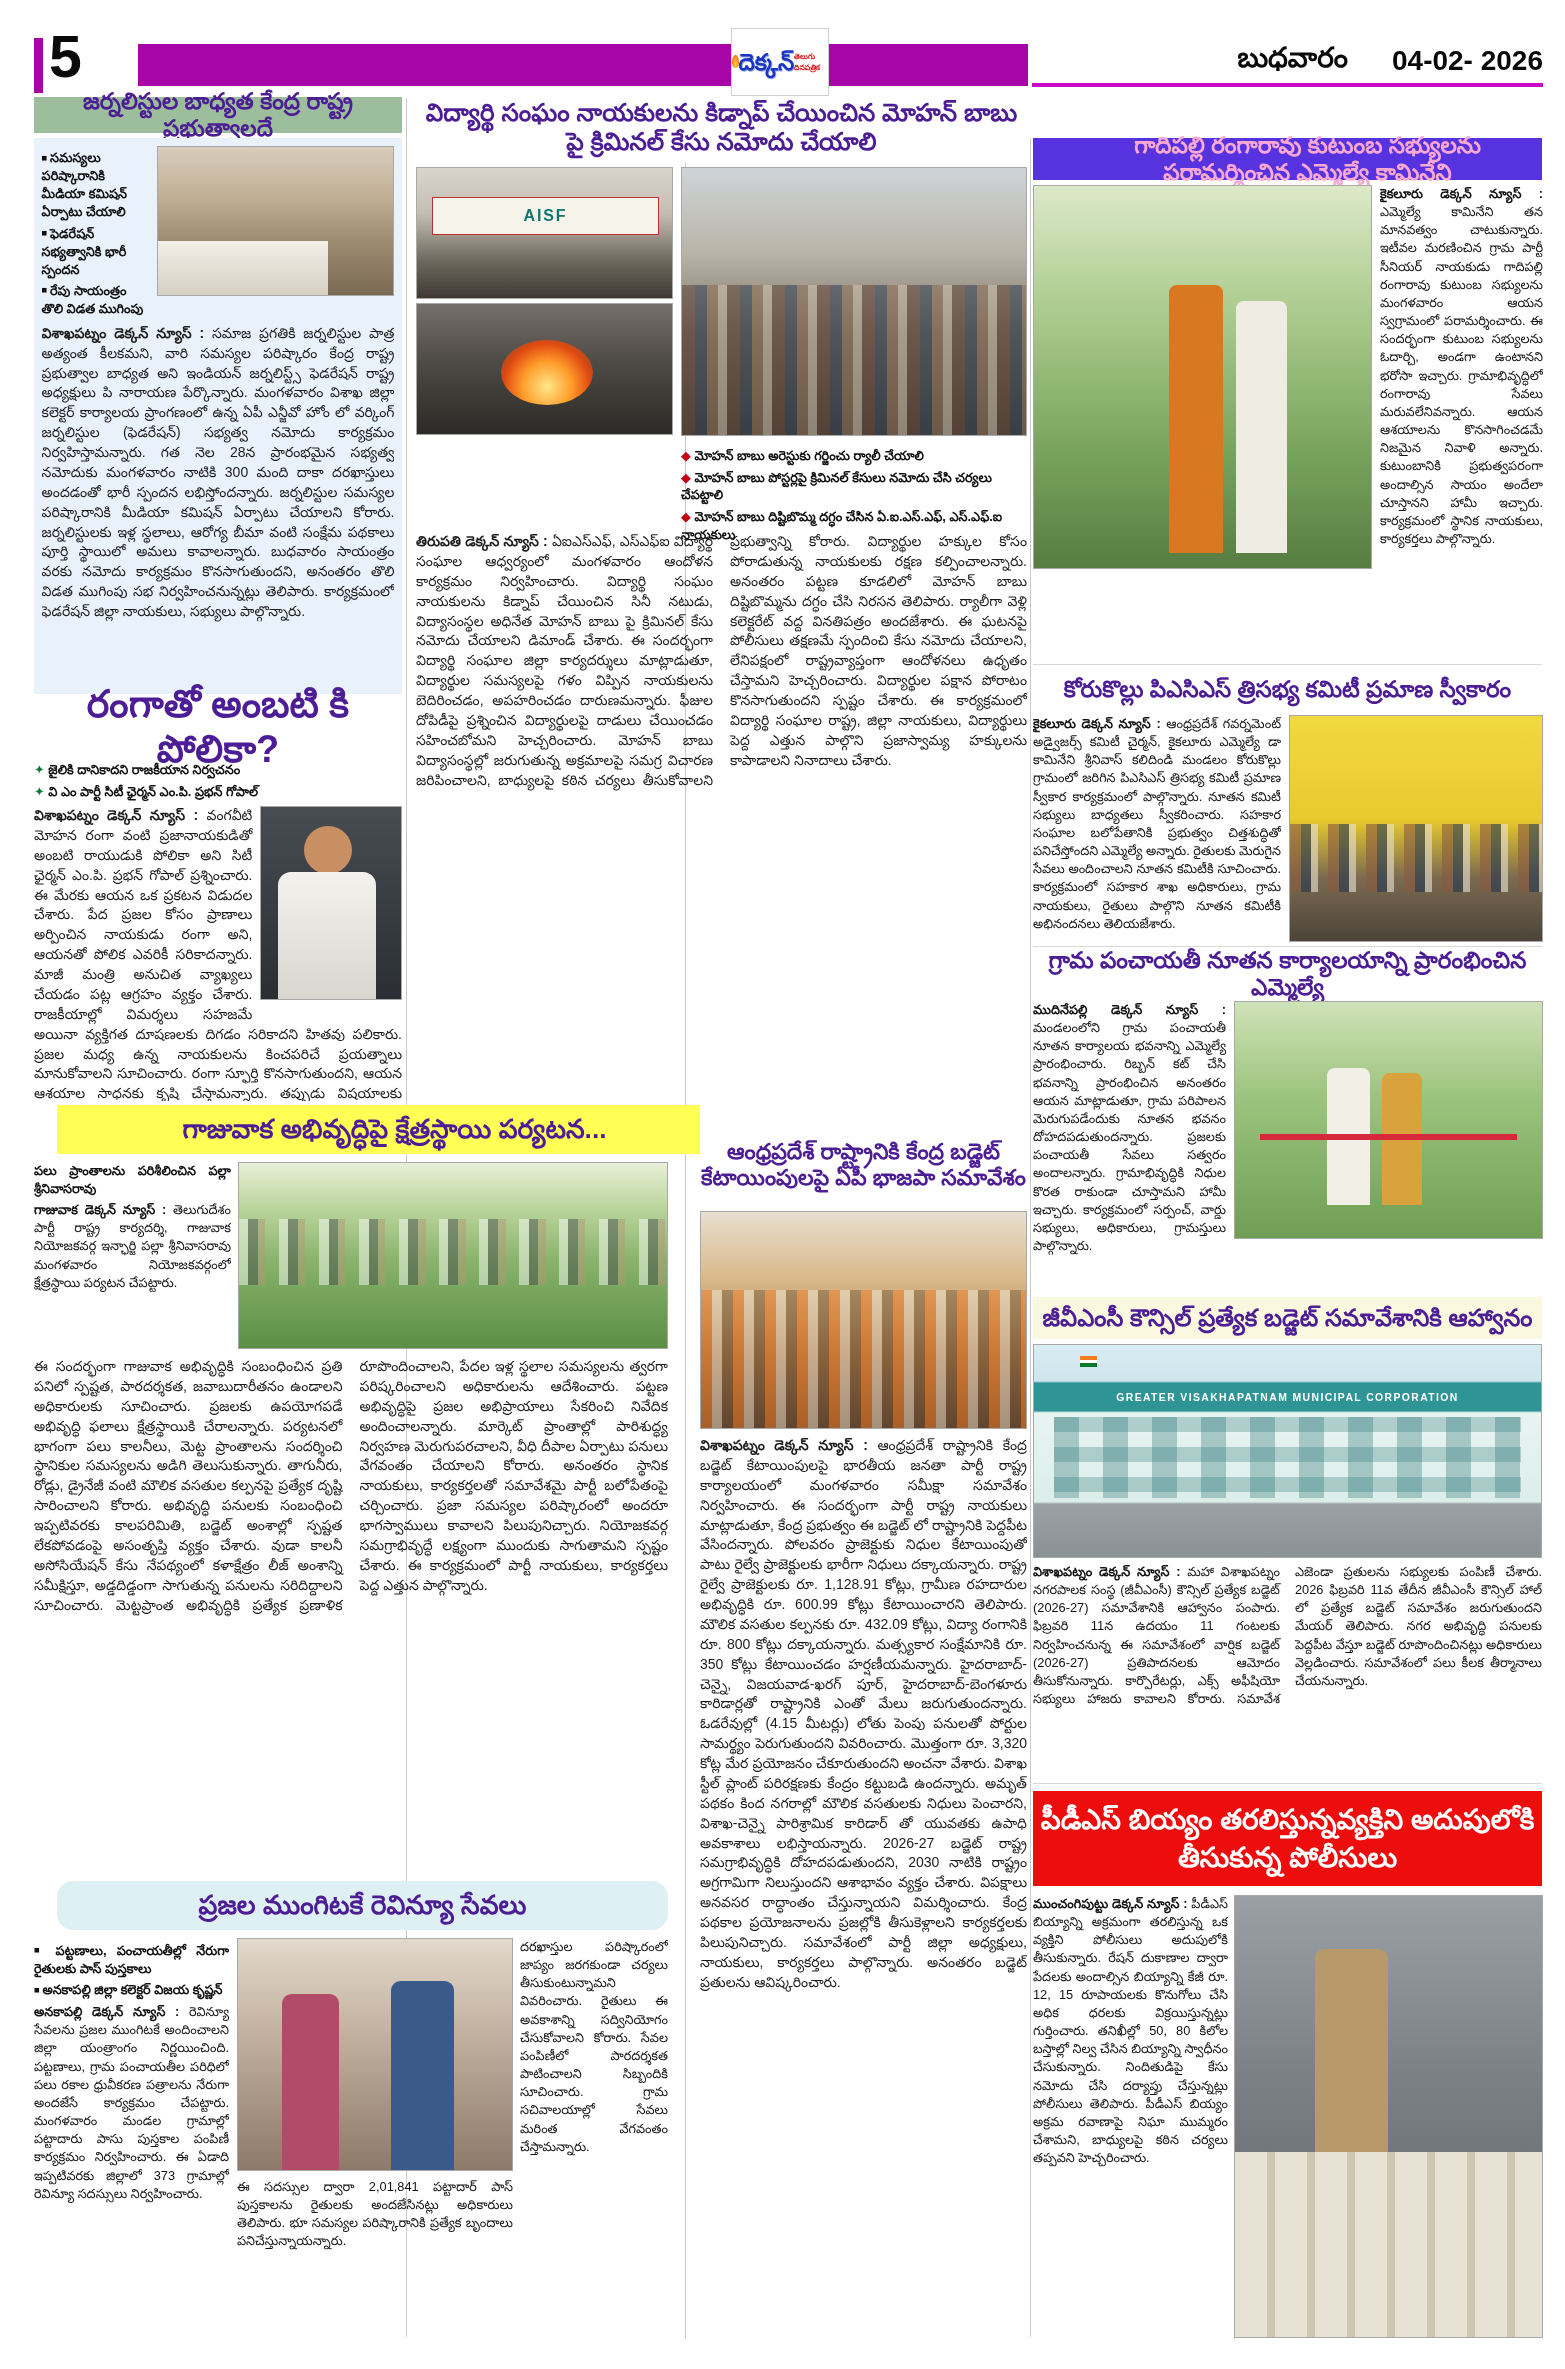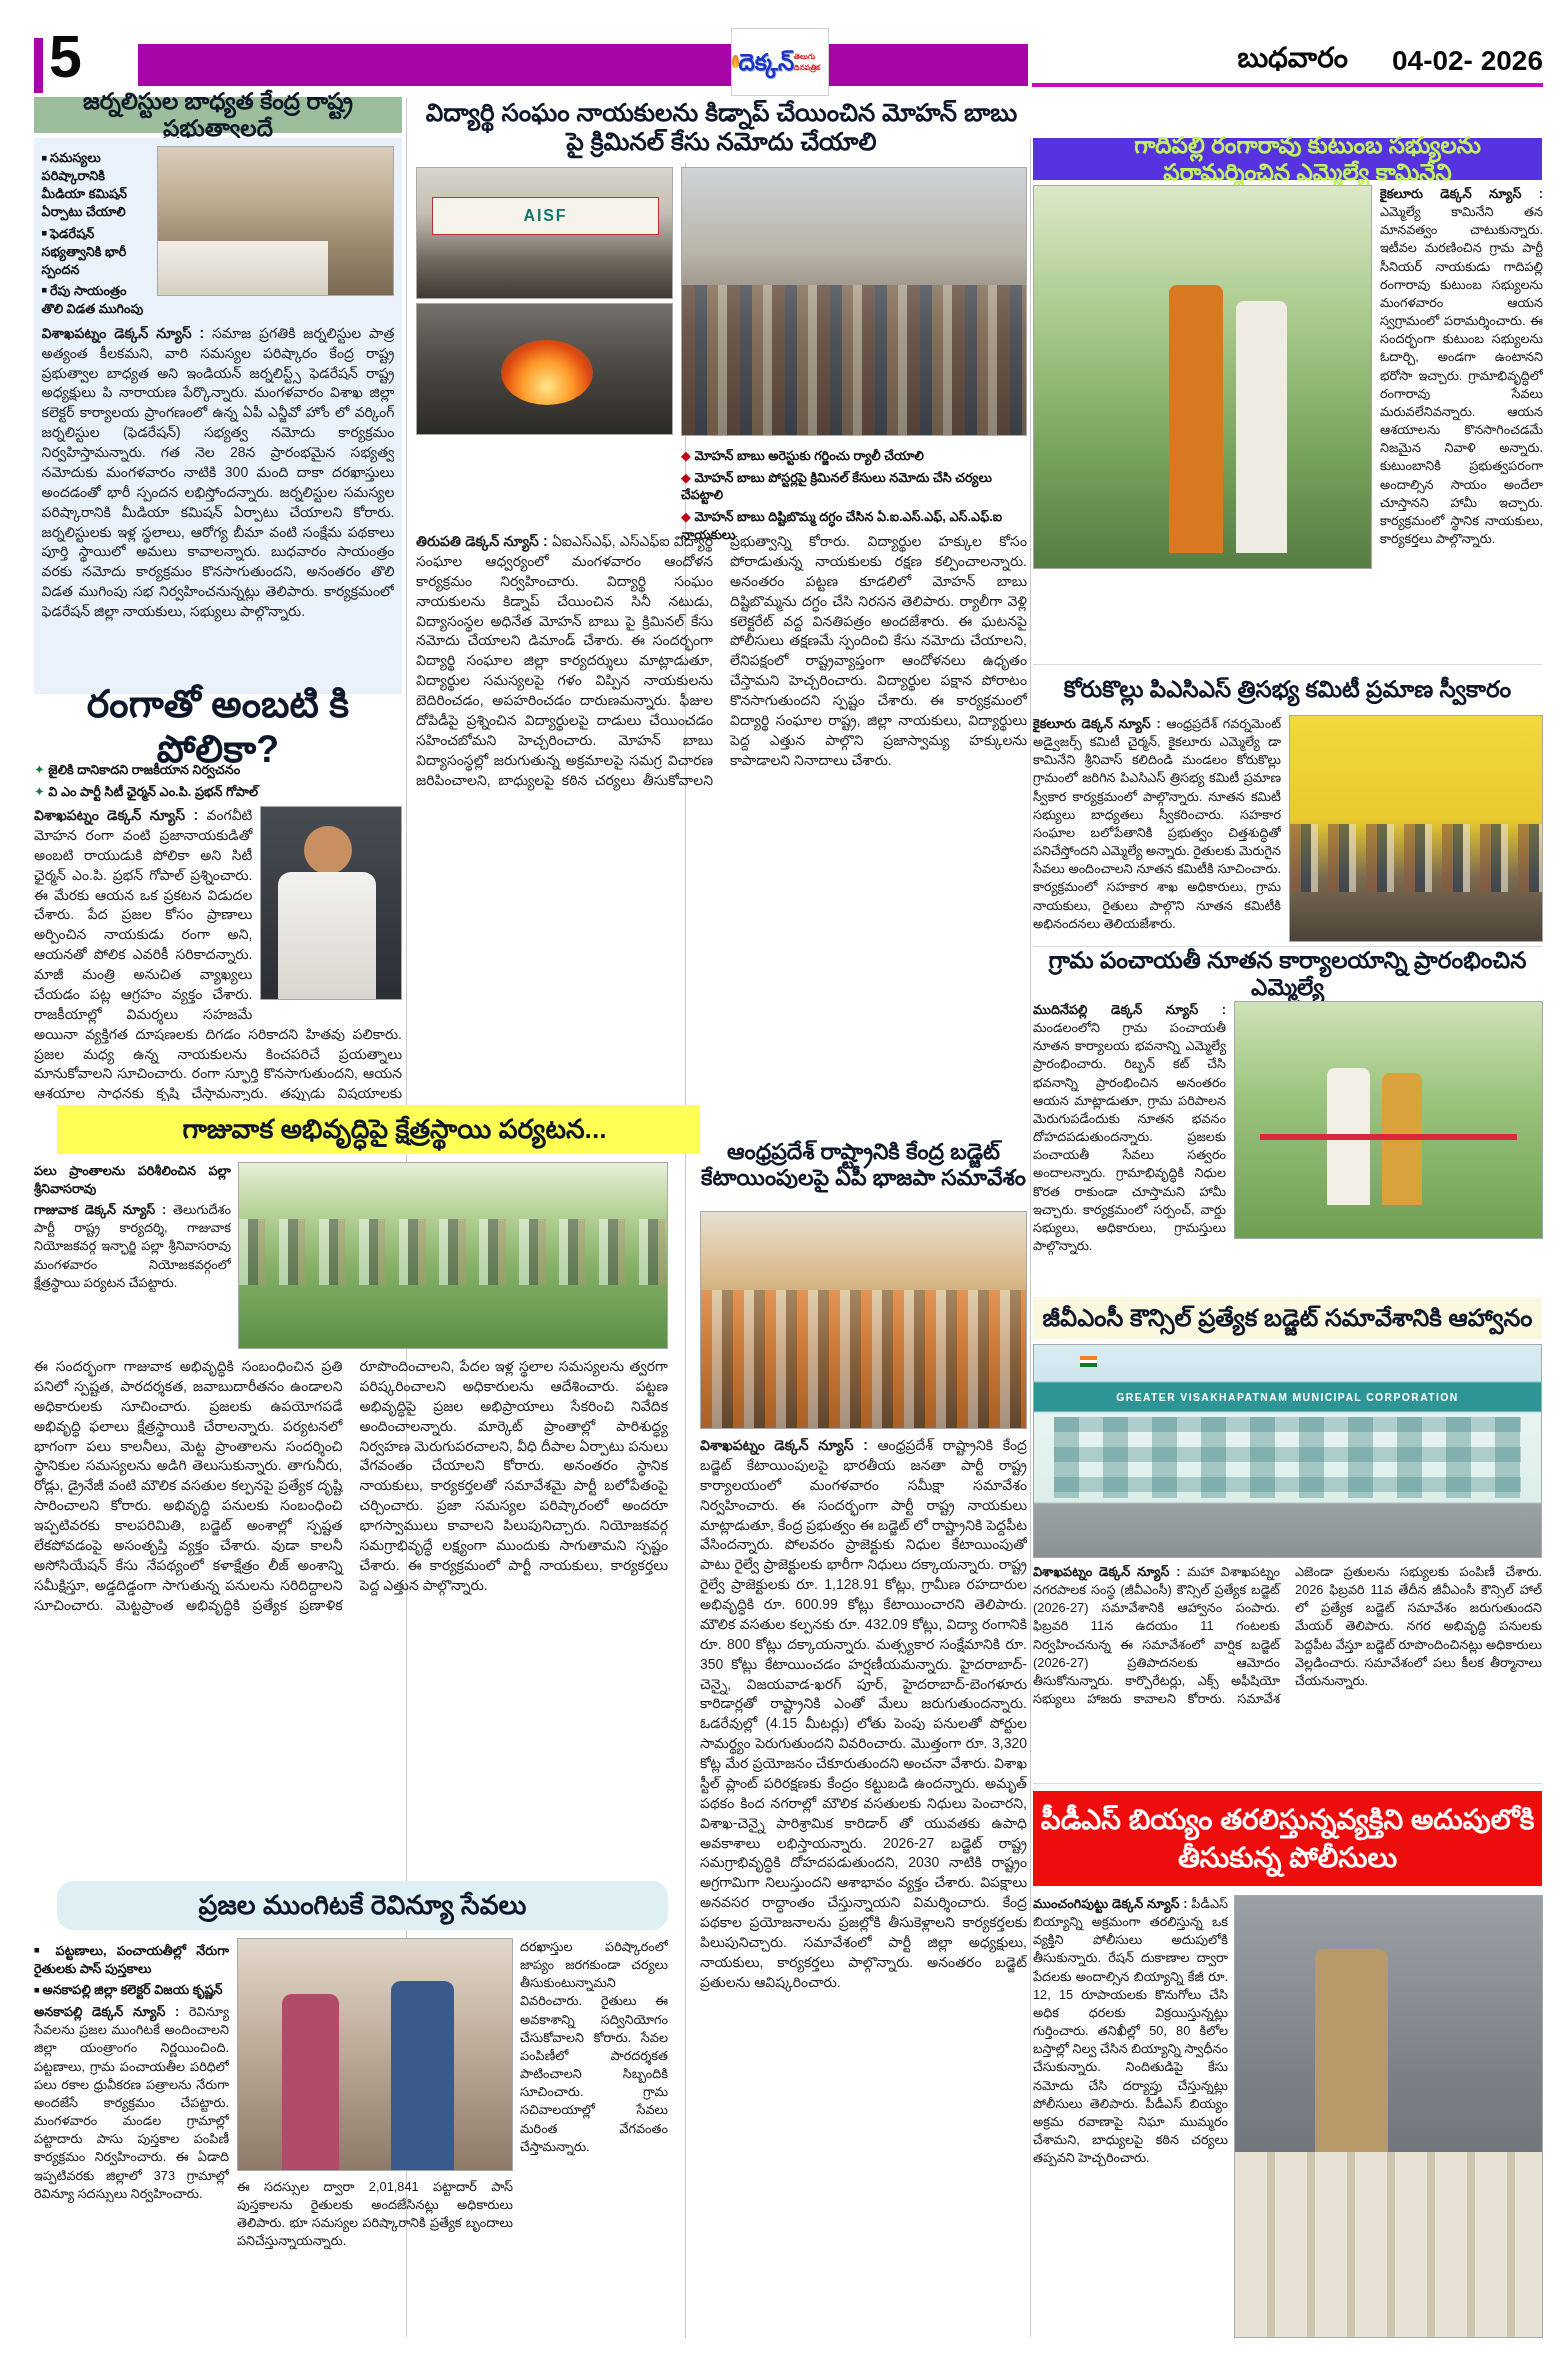--- a/index.html
+++ b/index.html
@@ -1,19 +1,19 @@
 <!DOCTYPE html>
 <html style="font-size:15px"><head>
 <meta charset="utf-8">
 <style>
   html,body{margin:0;padding:0;background:#ffffff;}
   body{font-family:"Liberation Sans","DejaVu Sans",sans-serif;color:#111;}
   #paper{position:relative;width:1565px;height:2370px;background:#fff;overflow:hidden;}
   .abs{position:absolute;box-sizing:border-box;}
-  .hl{font-weight:800;display:flex;align-items:center;justify-content:center;text-align:center;line-height:1.18;color:#0f172a;}
+  .hl{font-weight:800;display:flex;align-items:center;justify-content:center;text-align:center;line-height:1.18;color:#4c1d95;}
   .bodytxt{font-size:14px;line-height:1.42;text-align:justify;color:#1c1c1c;overflow:hidden;}
   .small{font-size:12.8px;line-height:1.42;}
   .dl{font-weight:700;}
   .vrule{position:absolute;width:0.9px;background:#c9c9c9;}
   .hrule{position:absolute;height:0.9px;background:#d8d8d8;}
   .blt{display:block;font-weight:700;font-size:12.8px;line-height:1.4;margin:3.8px 0;color:#101010;}
   .sq::before{content:"■ ";font-size:9.5px;vertical-align:1.9px;}
   .dm::before{content:"✦ ";color:#0a7a3a;}
   .rd::before{content:"◆ ";color:#c40014;}
   .photo{position:absolute;overflow:hidden;border:0.9px solid #a8a8a8;box-sizing:border-box;}
@@ -164,21 +164,21 @@
 
   <div class="abs" style="left:700px;top:1124px;width:327px;height:1213px;">
     <div class="hl" style="position:absolute;left:0;top:0;width:327px;height:81px;font-size:22px;">ఆంధ్రప్రదేశ్ రాష్ట్రానికి కేంద్ర బడ్జెట్ కేటాయింపులపై ఏపీ భాజపా సమావేశం</div>
     <div class="photo ph-bjp" style="left:0;top:87px;width:327px;height:218px;"></div>
     <div class="abs bodytxt" style="left:0;top:312px;width:327px;height:901px;">
       <span class="dl">విశాఖపట్నం డెక్కన్ న్యూస్ :</span>
       <span>ఆంధ్రప్రదేశ్ రాష్ట్రానికి కేంద్ర బడ్జెట్ కేటాయింపులపై భారతీయ జనతా పార్టీ రాష్ట్ర కార్యాలయంలో మంగళవారం సమీక్షా సమావేశం నిర్వహించారు. ఈ సందర్భంగా పార్టీ రాష్ట్ర నాయకులు మాట్లాడుతూ, కేంద్ర ప్రభుత్వం ఈ బడ్జెట్ లో రాష్ట్రానికి పెద్దపీట వేసిందన్నారు. పోలవరం ప్రాజెక్టుకు నిధుల కేటాయింపుతో పాటు రైల్వే ప్రాజెక్టులకు భారీగా నిధులు దక్కాయన్నారు. రాష్ట్ర రైల్వే ప్రాజెక్టులకు రూ. 1,128.91 కోట్లు, గ్రామీణ రహదారుల అభివృద్ధికి రూ. 600.99 కోట్లు కేటాయించారని తెలిపారు. మౌలిక వసతుల కల్పనకు రూ. 432.09 కోట్లు, విద్యా రంగానికి రూ. 800 కోట్లు దక్కాయన్నారు. మత్స్యకార సంక్షేమానికి రూ. 350 కోట్లు కేటాయించడం హర్షణీయమన్నారు. హైదరాబాద్-చెన్నై, విజయవాడ-ఖరగ్ పూర్, హైదరాబాద్-బెంగళూరు కారిడార్లతో రాష్ట్రానికి ఎంతో మేలు జరుగుతుందన్నారు. ఓడరేవుల్లో (4.15 మీటర్లు) లోతు పెంపు పనులతో పోర్టుల సామర్థ్యం పెరుగుతుందని వివరించారు. మొత్తంగా రూ. 3,320 కోట్ల మేర ప్రయోజనం చేకూరుతుందని అంచనా వేశారు. విశాఖ స్టీల్ ప్లాంట్ పరిరక్షణకు కేంద్రం కట్టుబడి ఉందన్నారు. అమృత్ పథకం కింద నగరాల్లో మౌలిక వసతులకు నిధులు పెంచారని, విశాఖ-చెన్నై పారిశ్రామిక కారిడార్ తో యువతకు ఉపాధి అవకాశాలు లభిస్తాయన్నారు. 2026-27 బడ్జెట్ రాష్ట్ర సమగ్రాభివృద్ధికి దోహదపడుతుందని, 2030 నాటికి రాష్ట్రం అగ్రగామిగా నిలుస్తుందని ఆశాభావం వ్యక్తం చేశారు. విపక్షాలు అనవసర రాద్ధాంతం చేస్తున్నాయని విమర్శించారు. కేంద్ర పథకాల ప్రయోజనాలను ప్రజల్లోకి తీసుకెళ్లాలని కార్యకర్తలకు పిలుపునిచ్చారు. సమావేశంలో పార్టీ జిల్లా అధ్యక్షులు, నాయకులు, కార్యకర్తలు పాల్గొన్నారు. అనంతరం బడ్జెట్ ప్రతులను ఆవిష్కరించారు.</span>
     </div>
   </div>
 
-  <div class="abs hl" style="left:1033px;top:138px;width:509px;height:42px;background:#5733e0;color:#bef264;font-size:23px;padding-left:40px;">గాదిపల్లి రంగారావు కుటుంబ సభ్యులను పరామర్శించిన ఎమ్మెల్యే కామినేని</div>
+  <div class="abs hl" style="left:1033px;top:138px;width:509px;height:42px;background:#5733e0;color:#f9a8d4;font-size:23px;padding-left:40px;">గాదిపల్లి రంగారావు కుటుంబ సభ్యులను పరామర్శించిన ఎమ్మెల్యే కామినేని</div>
   <div class="photo ph-family" style="left:1033px;top:185px;width:339px;height:384px;">
     <div class="fgo"></div>
     <div class="fgw"></div>
   </div>
   <div class="abs small" style="left:1380px;top:185px;width:163px;height:479px;overflow:hidden;text-align:justify;">
     <span class="dl">కైకలూరు డెక్కన్ న్యూస్ :</span>
     <span>ఎమ్మెల్యే కామినేని తన మానవత్వం చాటుకున్నారు. ఇటీవల మరణించిన గ్రామ పార్టీ సీనియర్ నాయకుడు గాదిపల్లి రంగారావు కుటుంబ సభ్యులను మంగళవారం ఆయన స్వగ్రామంలో పరామర్శించారు. ఈ సందర్భంగా కుటుంబ సభ్యులను ఓదార్చి, అండగా ఉంటానని భరోసా ఇచ్చారు. గ్రామాభివృద్ధిలో రంగారావు సేవలు మరువలేనివన్నారు. ఆయన ఆశయాలను కొనసాగించడమే నిజమైన నివాళి అన్నారు. కుటుంబానికి ప్రభుత్వపరంగా అందాల్సిన సాయం అందేలా చూస్తానని హామీ ఇచ్చారు. కార్యక్రమంలో స్థానిక నాయకులు, కార్యకర్తలు పాల్గొన్నారు.</span>
   </div>
 
   <div class="abs hl" style="left:1033px;top:670px;width:509px;height:40px;font-size:23px;">కోరుకొల్లు పిఎసిఎస్ త్రిసభ్య కమిటీ ప్రమాణ స్వీకారం</div>

